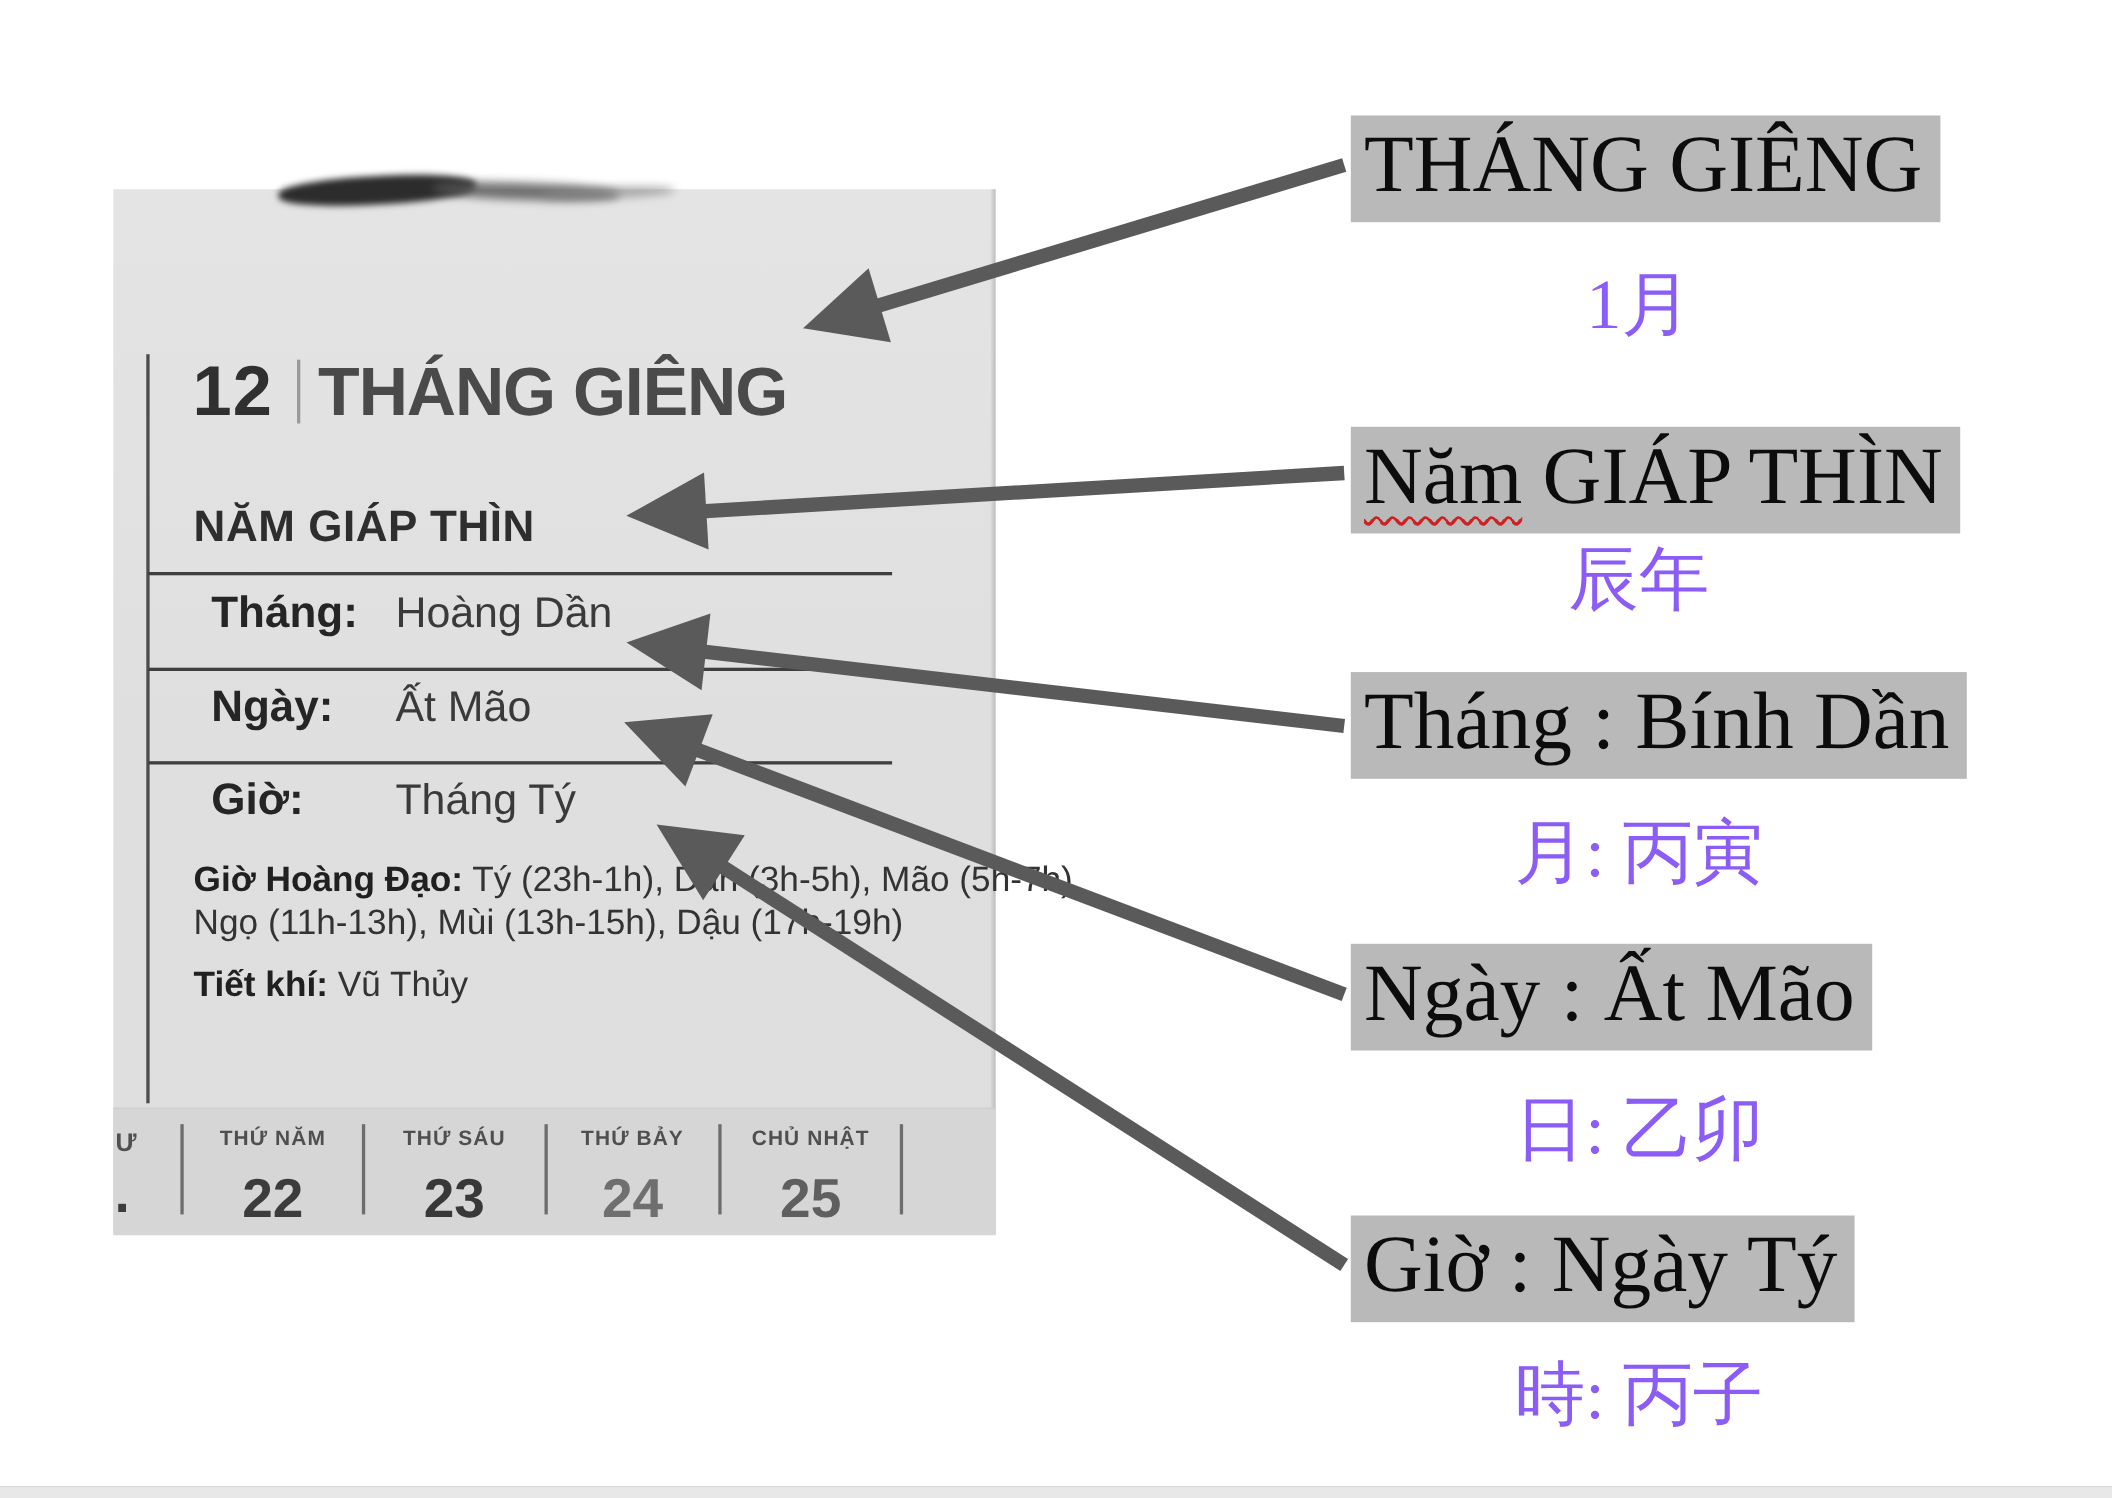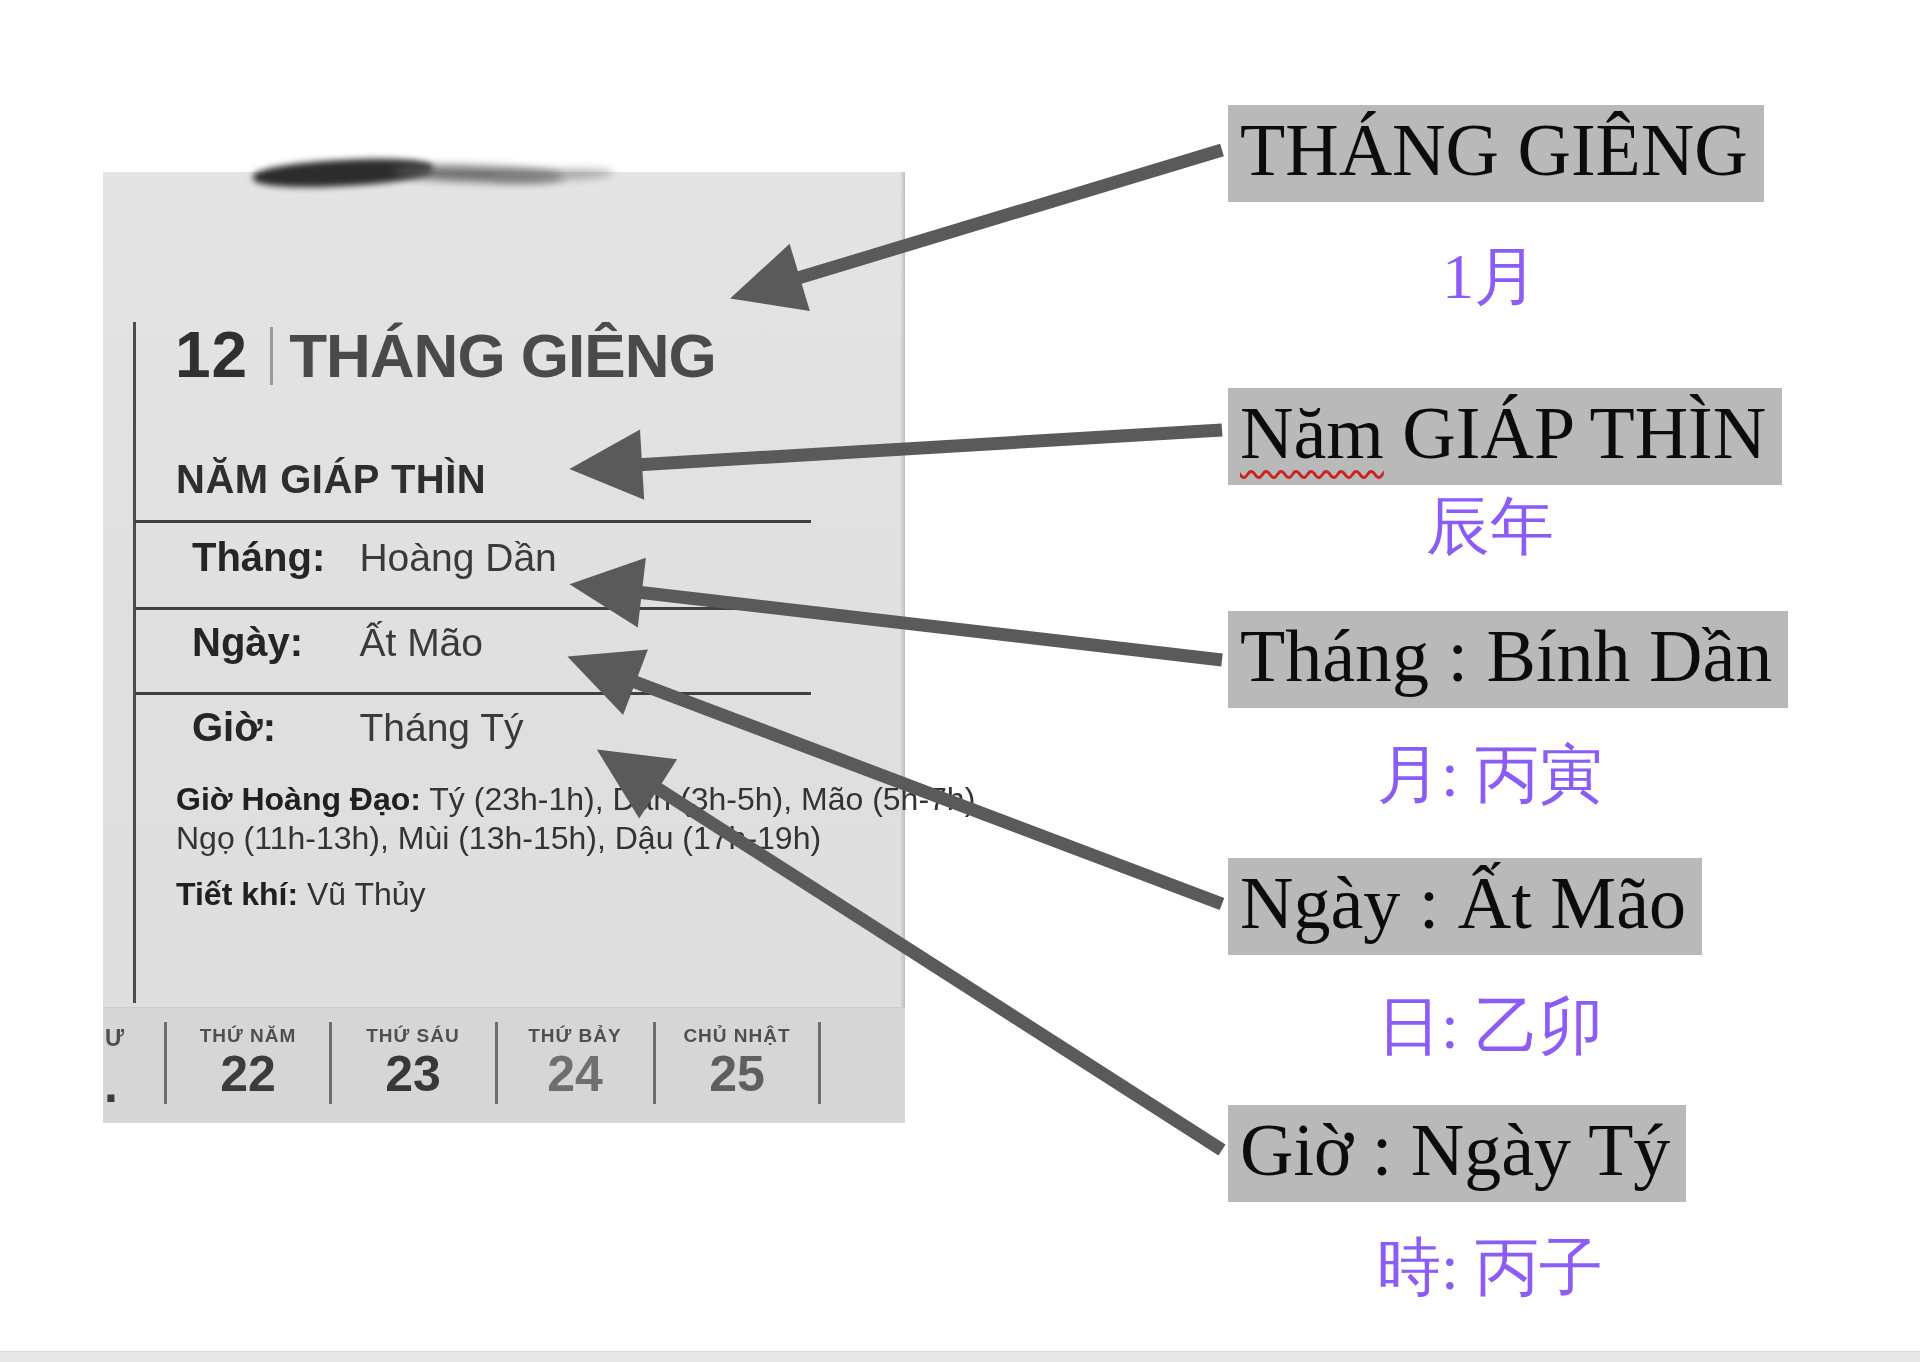--- a/index.html
+++ b/index.html
@@ -40,21 +40,21 @@
   .ghd b{color:#202020;}
   .ghd1{top:609px;} .ghd2{top:648px;} .tietkhi{top:704px;}
 
   
   .strip{position:absolute;left:0;top:835px;width:802px;height:115px;background:#d6d6d6;
          border-top:1px solid #cccccc;}
   .vdiv{position:absolute;top:14px;width:3px;height:82px;background:#6d6d6d;}
   .daycol{position:absolute;top:0;width:160px;text-align:center;}
   .dayname{font-size:19px;font-weight:600;color:#4f4f4f;letter-spacing:1px;
            margin-top:17px;white-space:nowrap;}
-  .daynum{font-size:50px;font-weight:bold;line-height:1.0;margin-top:2px;}
+  .daynum{font-size:50px;font-weight:bold;line-height:1.0;margin-top:17px;}
   .partial-day{position:absolute;left:2px;top:17px;font-size:23px;font-weight:600;color:#4f4f4f;}
   .partial-num{position:absolute;left:1px;top:48px;font-size:50px;font-weight:bold;color:#3c3c3c;}
 
   
   .ann-box{position:absolute;left:1228px;background:#b9b9b9;color:#0c0c0c;
            font-family:"Liberation Serif",serif;font-size:74px;line-height:1.18;
            padding:2px 16px 8px 12px;white-space:nowrap;}
   .cjk{position:absolute;left:1210px;width:560px;text-align:center;color:#8b5cf6;
        font-family:"Liberation Serif",serif;font-size:64px;white-space:nowrap;}
   .misspell{text-decoration:underline wavy #cc2222;text-decoration-thickness:3px;

